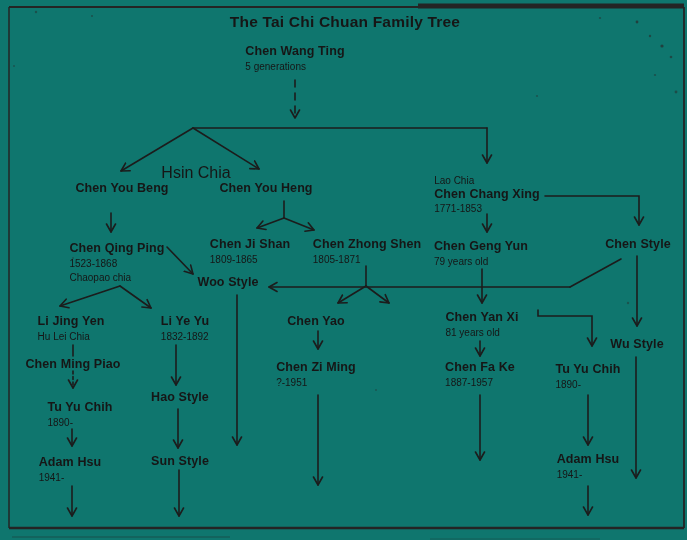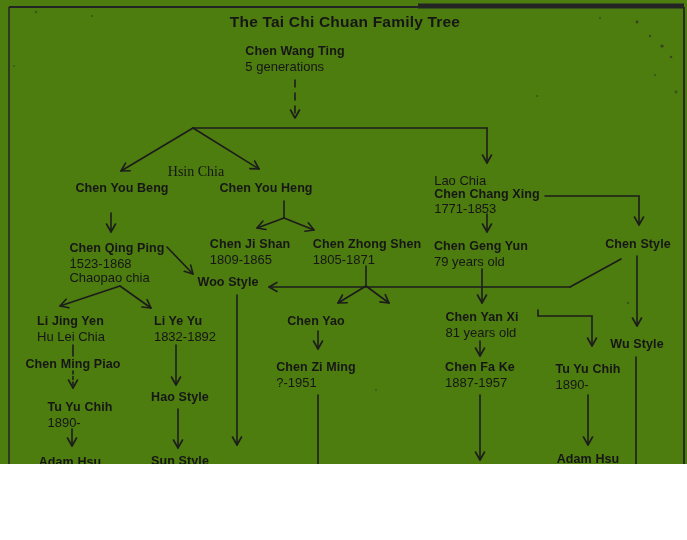--- a/index.html
+++ b/index.html
@@ -1,24 +1,24 @@
 <!DOCTYPE html>
 <html><head>
 <meta charset="utf-8">
 <style>
   html,body{margin:0;padding:0;background:#ffffff;}
-  .page{position:relative;width:687px;height:464px;background:#4d7c0f;overflow:hidden;
+  .page{position:relative;width:687px;height:540px;background:#0f766e;overflow:hidden;
         font-family:"Liberation Sans",sans-serif;color:#161616;}
   svg.lines{position:absolute;left:0;top:0;width:687px;height:540px;}
   .title{position:absolute;left:345px;top:13px;transform:translateX(-50%);
          font-size:15.5px;font-weight:700;white-space:nowrap;letter-spacing:.2px;}
   .node{position:absolute;transform:translateX(-50%);text-align:left;white-space:nowrap;line-height:13.5px;}
   .nm{font-size:12.5px;font-weight:700;letter-spacing:.1px;}
-  .sub,.pre{font-size:13px;font-weight:400;margin-top:1px;}
-  .lbl{position:absolute;transform:translateX(-50%);font-size:14px;white-space:nowrap;font-family:Liberation Serif, serif;}
+  .sub,.pre{font-size:10px;font-weight:400;margin-top:1px;}
+  .lbl{position:absolute;transform:translateX(-50%);font-size:16px;white-space:nowrap;}
 </style>
 </head>
 <body>
 
 <div class="page">
 
   <svg class="lines" viewBox="0 0 687 540" xmlns="http://www.w3.org/2000/svg">
     <defs>
       <marker id="ah" markerUnits="userSpaceOnUse" markerWidth="14" markerHeight="14" refX="9" refY="6" orient="auto">
         <path d="M1,1.5 L9,6 L1,10.5" fill="none" stroke="#1c1c1c" stroke-width="1.6" stroke-linecap="round" stroke-linejoin="round"></path>

